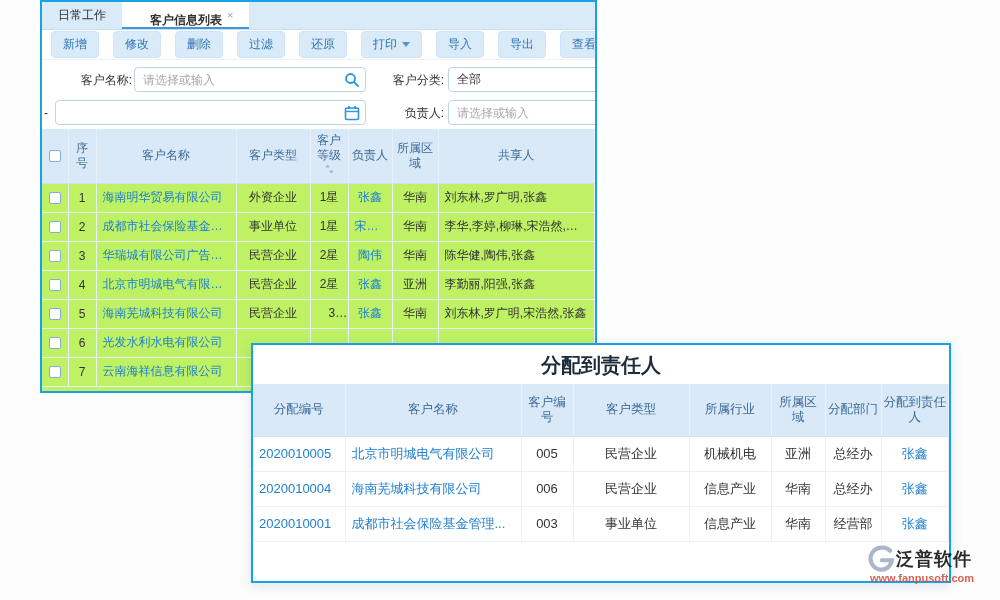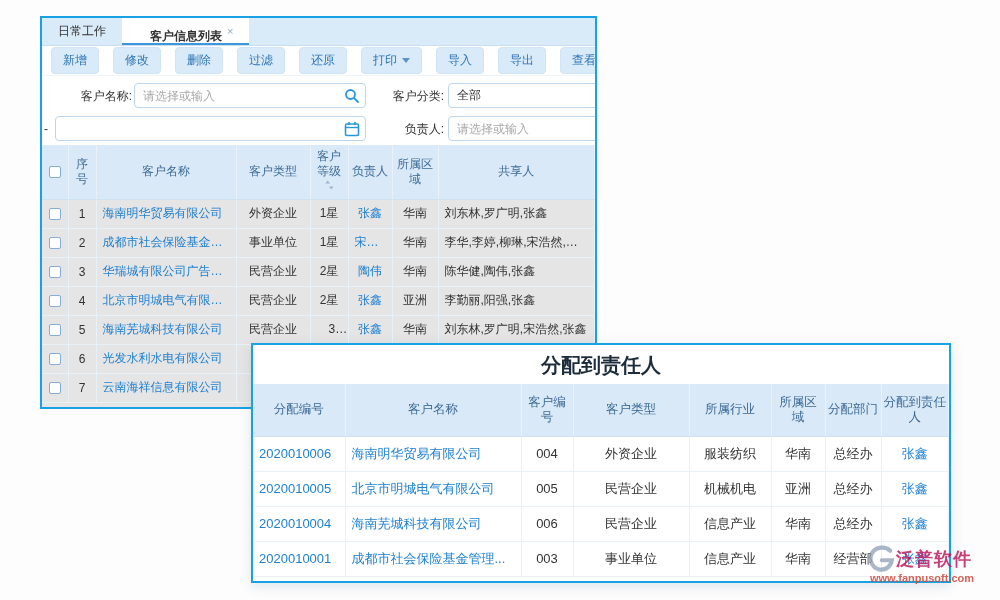--- a/index.html
+++ b/index.html
@@ -1,21 +1,21 @@
 <!DOCTYPE html>
 <html><head>
 <meta charset="utf-8">
 <style>
   * { margin:0; padding:0; box-sizing:border-box; }
   html,body { width:1000px; height:600px; background:#fdfdfd; overflow:hidden;
               font-family:"Liberation Sans","DejaVu Sans",sans-serif; }
 
   
-  #panel1 { position:absolute; left:40px; top:16px; width:557px; height:393px;
-            background:#e5e5e5; border:2px solid #18a2e3; overflow:hidden; z-index:1; }
+  #panel1 { position:absolute; left:40px; top:0; width:557px; height:393px;
+            background:#bef264; border:2px solid #18a2e3; overflow:hidden; z-index:1; }
   .tabbar { height:28px; background:#d9eaf8; display:flex; border-bottom:1px solid #c9def2; }
   .tab { padding:0 16px; line-height:27px; font-size:12px; color:#333; cursor:default; white-space:nowrap; }
   .tab.active { background:#fff; font-weight:bold; border-bottom:2px solid #3d97d9;padding-left:28px; }
   .tab .close { color:#8fa9c2; margin-left:5px; font-size:11px; vertical-align:super; font-weight:normal; }
 
   .toolbar { height:30px; display:flex; align-items:center; padding-left:9px; gap:14px;
              background:#fff; border-bottom:1px solid #eef4fa; }
   .btn { background:#d9eaf8; color:#2f75b5; font-size:12px; padding:4px 11px; border:1px solid #cfe4f6;
          border-radius:4px; cursor:pointer; display:inline-flex; align-items:center; gap:5px; white-space:nowrap; }
   .caret { width:0; height:0; border-left:4px solid transparent; border-right:4px solid transparent;
@@ -61,21 +61,21 @@
   #table2 th:nth-child(2) { width:176px; }
   #table2 th:nth-child(3) { width:52px; }
   #table2 th:nth-child(4) { width:116px; }
   #table2 th:nth-child(5) { width:82px; }
   #table2 th:nth-child(6) { width:54px; }
   #table2 th:nth-child(7) { width:56px; }
 
   
   #watermark { position:absolute; left:866px; top:544px; z-index:6; opacity:.95; width:130px; }
   .wm-row { display:flex; align-items:center; }
-  .wm-brand { font-size:18px; font-weight:bold; color:#be185d; letter-spacing:1px; opacity:.88;text-align:center; }
+  .wm-brand { font-size:18px; font-weight:bold; color:#000000; letter-spacing:1px; opacity:.88;text-align:center; }
   .wm-url { font-size:11px; color:#d04a3c; font-weight:bold; margin-top:-2px; padding-left:4px; opacity:.9; }
 </style>
 </head>
 <body>
 
 <div id="panel1">
 
   <div class="tabbar">
     <div class="tab">
       <span>日常工作</span>
@@ -241,30 +241,20 @@
           <th><span>客户编号</span></th>
           <th><span>客户类型</span></th>
           <th><span>所属行业</span></th>
           <th><span>所属区域</span></th>
           <th><span>分配部门</span></th>
           <th><span>分配到责任人</span></th>
         </tr>
       </thead>
     <tbody>
         <tr>
-          <td class="link">2020010006</td>
-          <td class="link">海南明华贸易有限公司</td>
-          <td style="text-align: center;">004</td>
-          <td style="text-align: center;">外资企业</td>
-          <td style="text-align: center;">服装纺织</td>
-          <td style="text-align: center;">华南</td>
-          <td style="text-align: center;">总经办</td>
-          <td class="link" style="text-align: center;">张鑫</td>
-        </tr>
-        <tr>
           <td class="link">2020010005</td>
           <td class="link">北京市明城电气有限公司</td>
           <td style="text-align: center;">005</td>
           <td style="text-align: center;">民营企业</td>
           <td style="text-align: center;">机械机电</td>
           <td style="text-align: center;">亚洲</td>
           <td style="text-align: center;">总经办</td>
           <td class="link" style="text-align: center;">张鑫</td>
         </tr>
         <tr>

